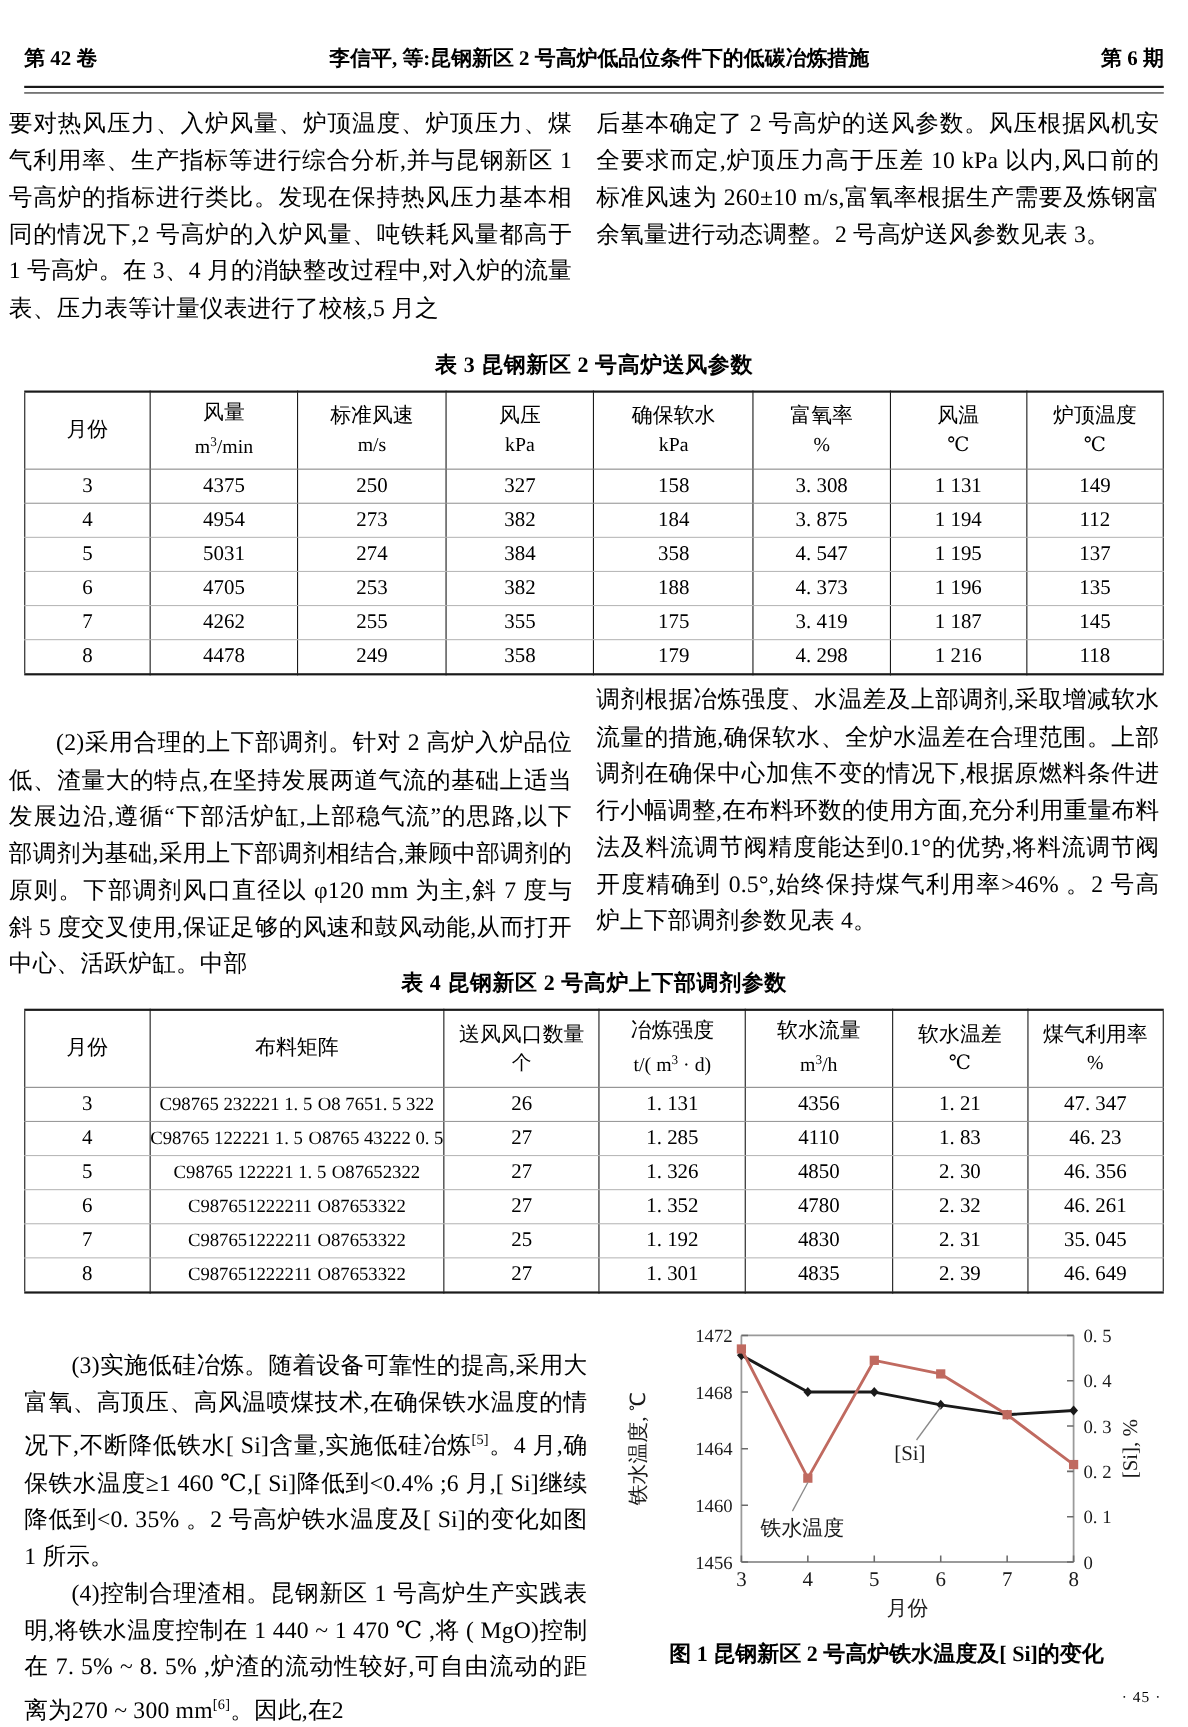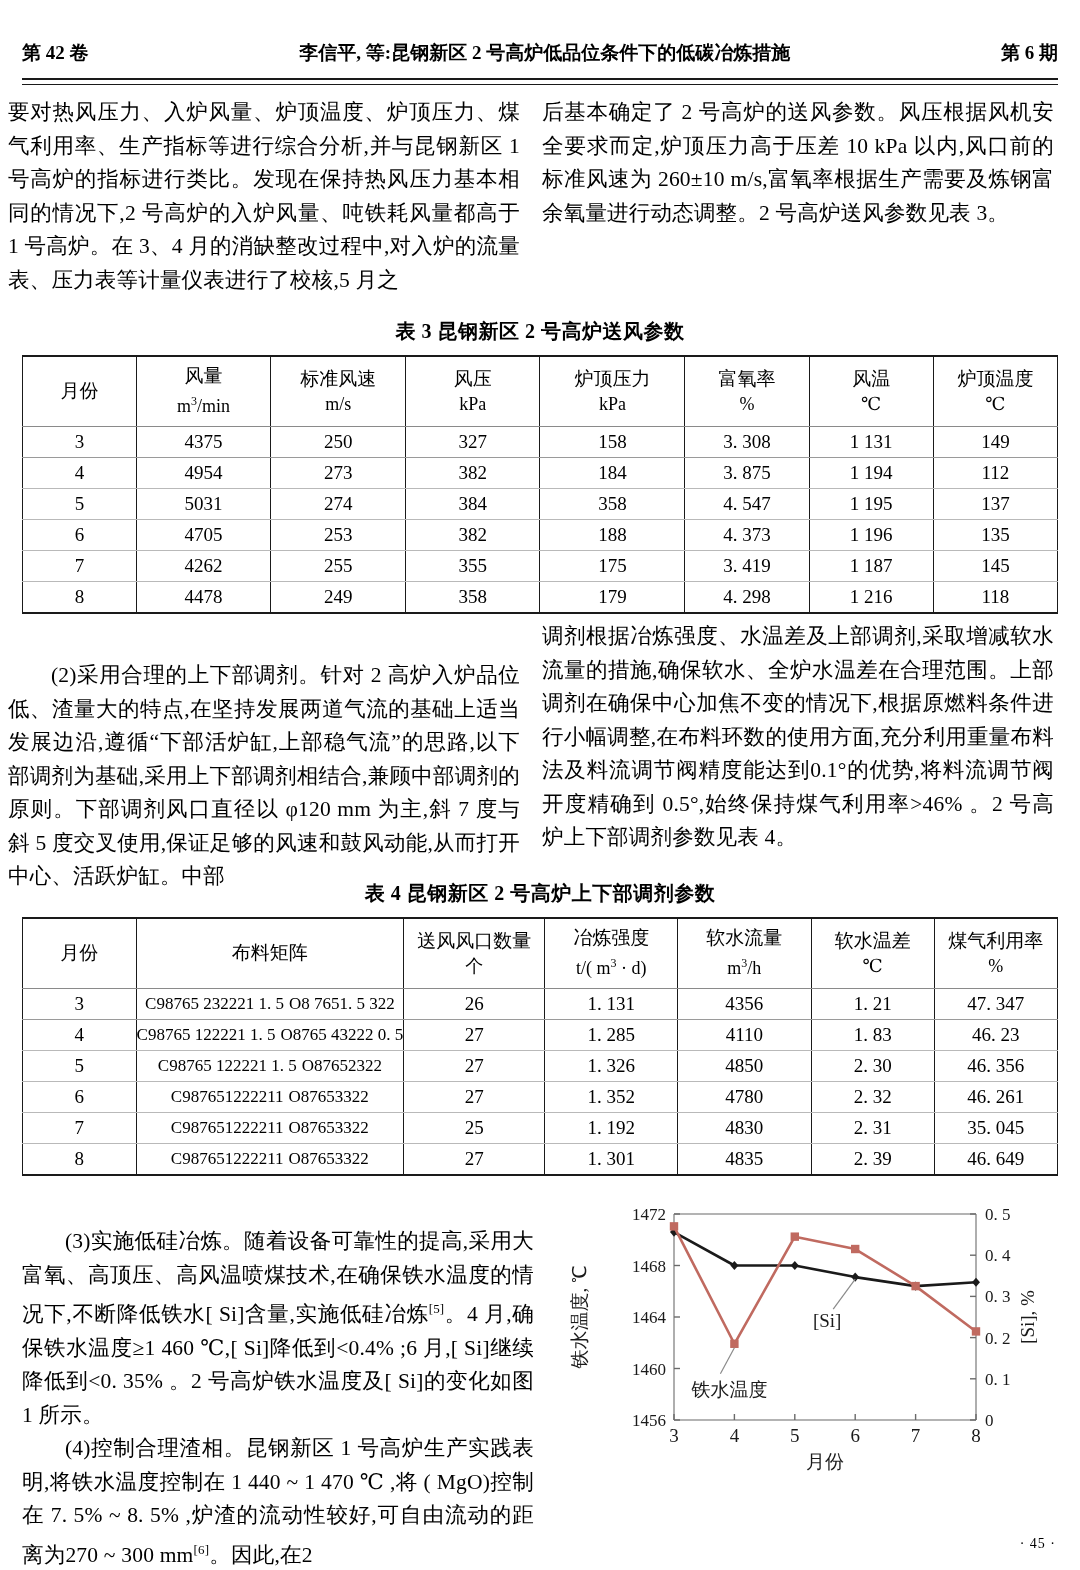--- a/index.html
+++ b/index.html
@@ -130,21 +130,21 @@
           </th>
           <th style="width:13%">
             <span class="hdr1">标准风速</span>
             <span class="hdr2 unit">m/s</span>
           </th>
           <th style="width:13%">
             <span class="hdr1">风压</span>
             <span class="hdr2 unit">kPa</span>
           </th>
           <th style="width:14%">
-            <span class="hdr1">炉顶压力</span>
+            <span class="hdr1">确保软水</span>
             <span class="hdr2 unit">kPa</span>
           </th>
           <th style="width:12%">
             <span class="hdr1">富氧率</span>
             <span class="hdr2 unit">%</span>
           </th>
           <th style="width:12%">
             <span class="hdr1">风温</span>
             <span class="hdr2 unit">℃</span>
           </th>
@@ -416,16 +416,17 @@
         <rect x="174.20000000000002" y="147.58" width="8.4" height="8.4" fill="#c06a60"></rect>
         <rect x="234.60000000000002" y="40.459999999999994" width="8.4" height="8.4" fill="#c06a60"></rect>
         <rect x="295" y="52.82000000000001" width="8.4" height="8.4" fill="#c06a60"></rect>
         <rect x="355.40000000000003" y="89.89999999999999" width="8.4" height="8.4" fill="#c06a60"></rect>
         <rect x="415.8" y="135.22000000000003" width="8.4" height="8.4" fill="#c06a60"></rect>
         <line x1="299.2" y1="87.08750000000117" x2="277.2" y2="117.08750000000117" stroke="#8a8a8a" stroke-width="1.2"></line>
         <text x="271.2" y="135.08750000000117" text-anchor="middle" font-size="19" font-family="&quot;Liberation Serif&quot;, serif" fill="#1a1a1a">[Si]</text>
         <line x1="178.4" y1="155.78" x2="164.4" y2="181.78" stroke="#8a8a8a" stroke-width="1.2"></line>
         <text x="173.4" y="203.78" text-anchor="middle" font-size="19" font-family="&quot;Liberation Serif&quot;, serif" fill="#1a1a1a">铁水温度</text>
       </svg>
+    <div class="fig-caption" style="margin-top:18px;">图 1   昆钢新区 2 号高炉铁水温度及[ Si]的变化</div>
   </div>
 
   <div class="pagenum">· 45 ·</div>
 </div>
 
 </body></html>

